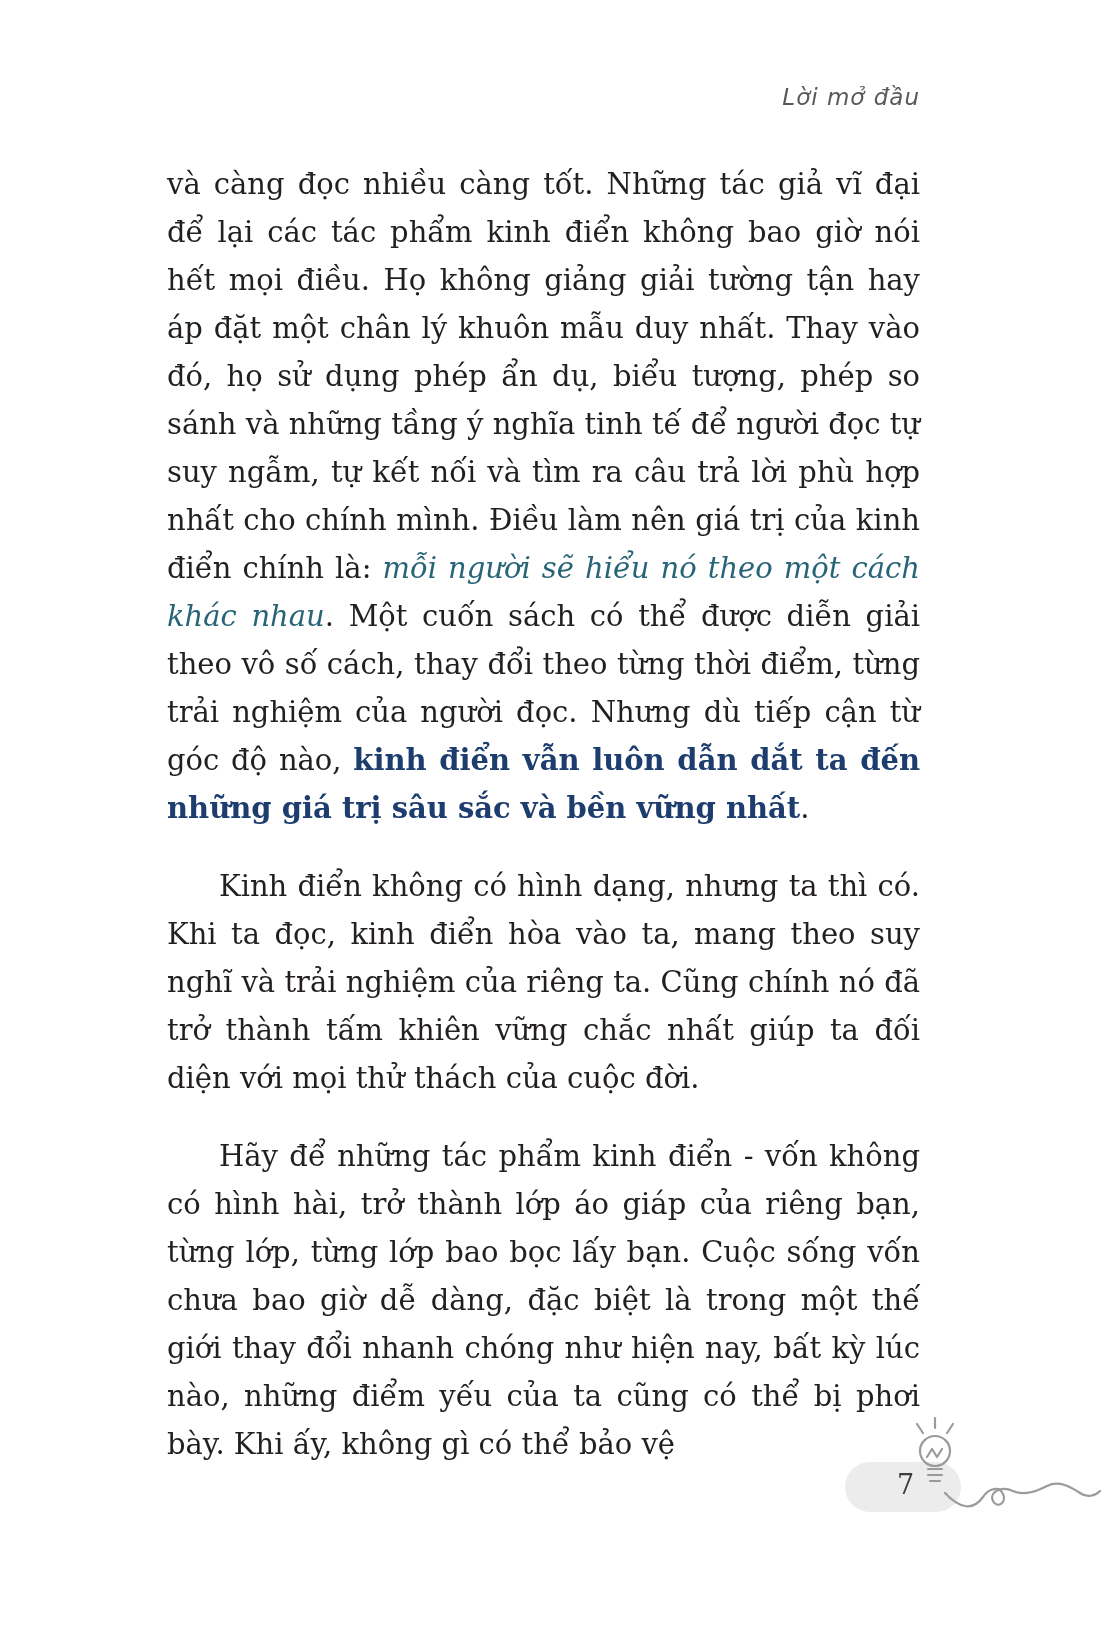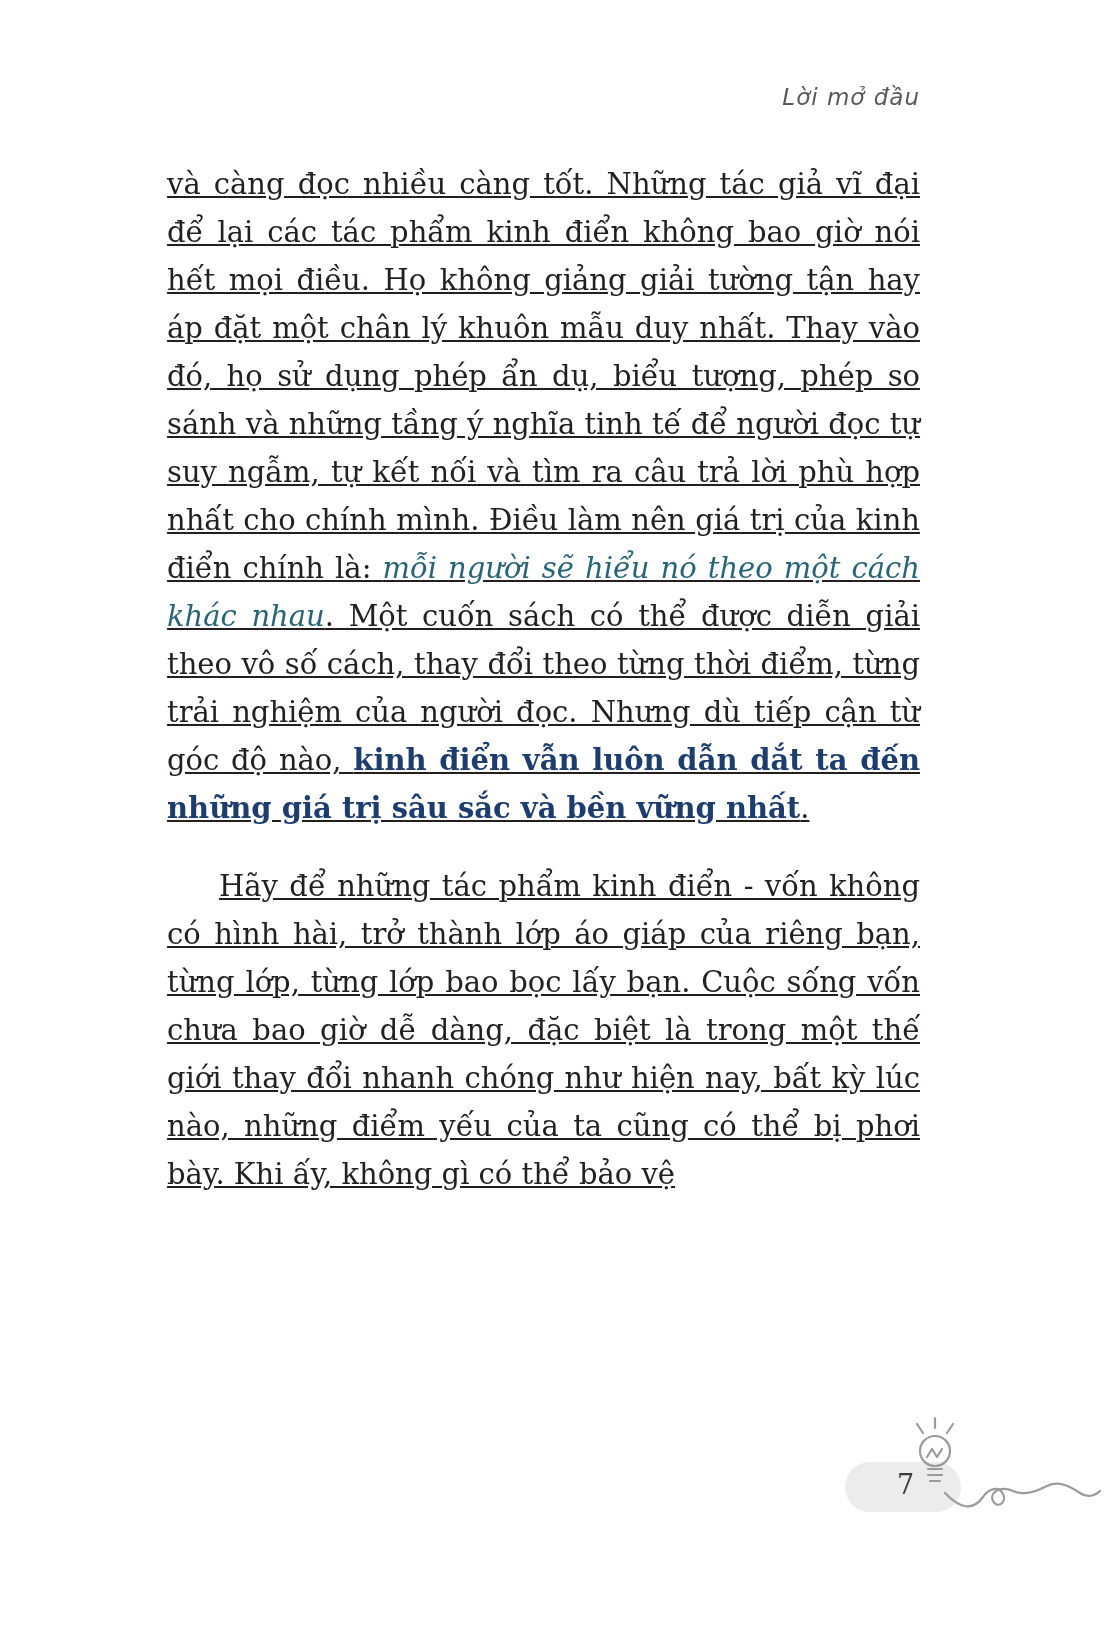--- a/index.html
+++ b/index.html
@@ -30,21 +30,20 @@
     position: absolute;
     left: 167px;
     top: 160px;
     width: 753px;
     font-size: 29px;
     line-height: 48px;
     text-align: justify;
   }
   .para {
     margin: 0 0 30px 0;
-    text-decoration: underline;
   }
   .para.indent {
     text-indent: 52px;
   }
   .seg-normal { color: #231f20; }
   .seg-italic {
     font-style: italic;
     color: var(--italic-accent, #276477);
   }
   .seg-bold {
@@ -82,20 +81,21 @@
     height: 115px;
   }
 </style>
 </head>
 <body>
 
 <div class="page-header">Lời mở đầu</div>
 
 <div class="text-block">
     <p class="para"><span class="seg-normal">và càng đọc nhiều càng tốt. Những tác giả vĩ đại để lại các tác phẩm kinh điển không bao giờ nói hết mọi điều. Họ không giảng giải tường tận hay áp đặt một chân lý khuôn mẫu duy nhất. Thay vào đó, họ sử dụng phép ẩn dụ, biểu tượng, phép so sánh và những tầng ý nghĩa tinh tế để người đọc tự suy ngẫm, tự kết nối và tìm ra câu trả lời phù hợp nhất cho chính mình. Điều làm nên giá trị của kinh điển chính là: </span><span class="seg-italic">mỗi người sẽ hiểu nó theo một cách khác nhau</span><span class="seg-normal">. Một cuốn sách có thể được diễn giải theo vô số cách, thay đổi theo từng thời điểm, từng trải nghiệm của người đọc. Nhưng dù tiếp cận từ góc độ nào, </span><span class="seg-bold">kinh điển vẫn luôn dẫn dắt ta đến những giá trị sâu sắc và bền vững nhất</span><span class="seg-normal">.</span></p>
+    <p class="para indent"><span class="seg-normal">Kinh điển không có hình dạng, nhưng ta thì có. Khi ta đọc, kinh điển hòa vào ta, mang theo suy nghĩ và trải nghiệm của riêng ta. Cũng chính nó đã trở thành tấm khiên vững chắc nhất giúp ta đối diện với mọi thử thách của cuộc đời.</span></p>
     <p class="para indent"><span class="seg-normal">Hãy để những tác phẩm kinh điển - vốn không có hình hài, trở thành lớp áo giáp của riêng bạn, từng lớp, từng lớp bao bọc lấy bạn. Cuộc sống vốn chưa bao giờ dễ dàng, đặc biệt là trong một thế giới thay đổi nhanh chóng như hiện nay, bất kỳ lúc nào, những điểm yếu của ta cũng có thể bị phơi bày. Khi ấy, không gì có thể bảo vệ</span></p>
   </div>
 
 <div class="footer-area">
   <div class="page-number-pill"></div>
   <div class="page-number">7</div>
   <svg class="footer-doodle" viewBox="0 0 200 115" fill="none" stroke="#9b9b9b" stroke-width="2.2" stroke-linecap="round" stroke-linejoin="round">
 
     <line x1="18" y1="18" x2="12" y2="9"></line>
     <line x1="30" y1="13" x2="30" y2="3"></line>

